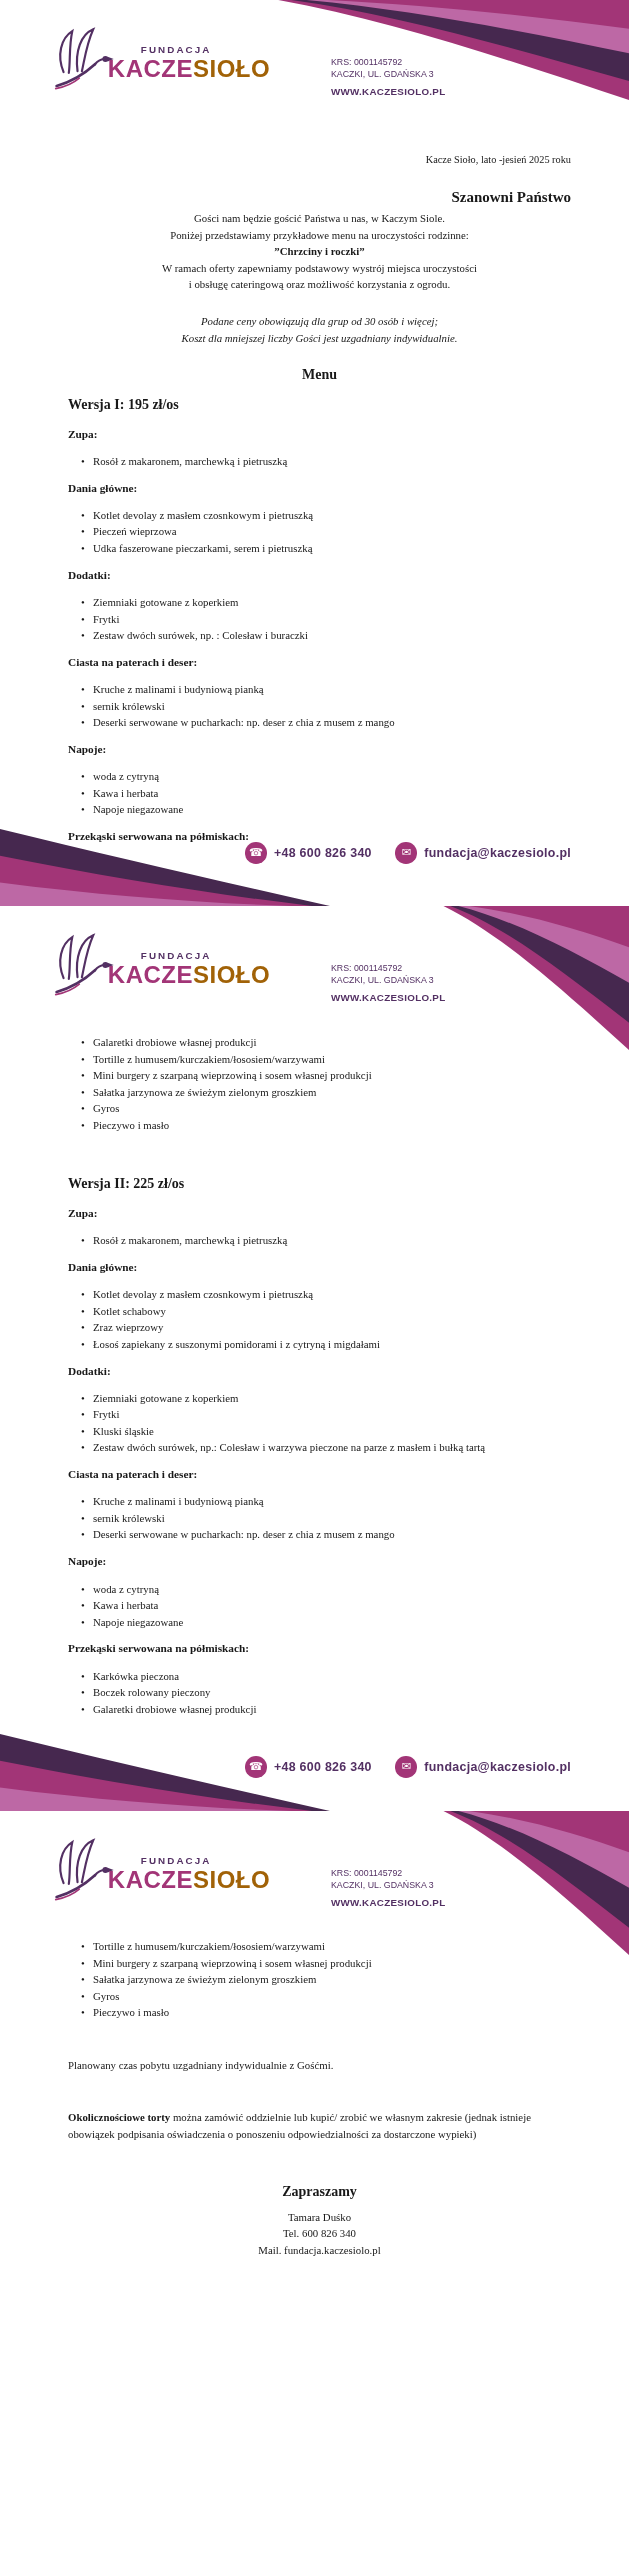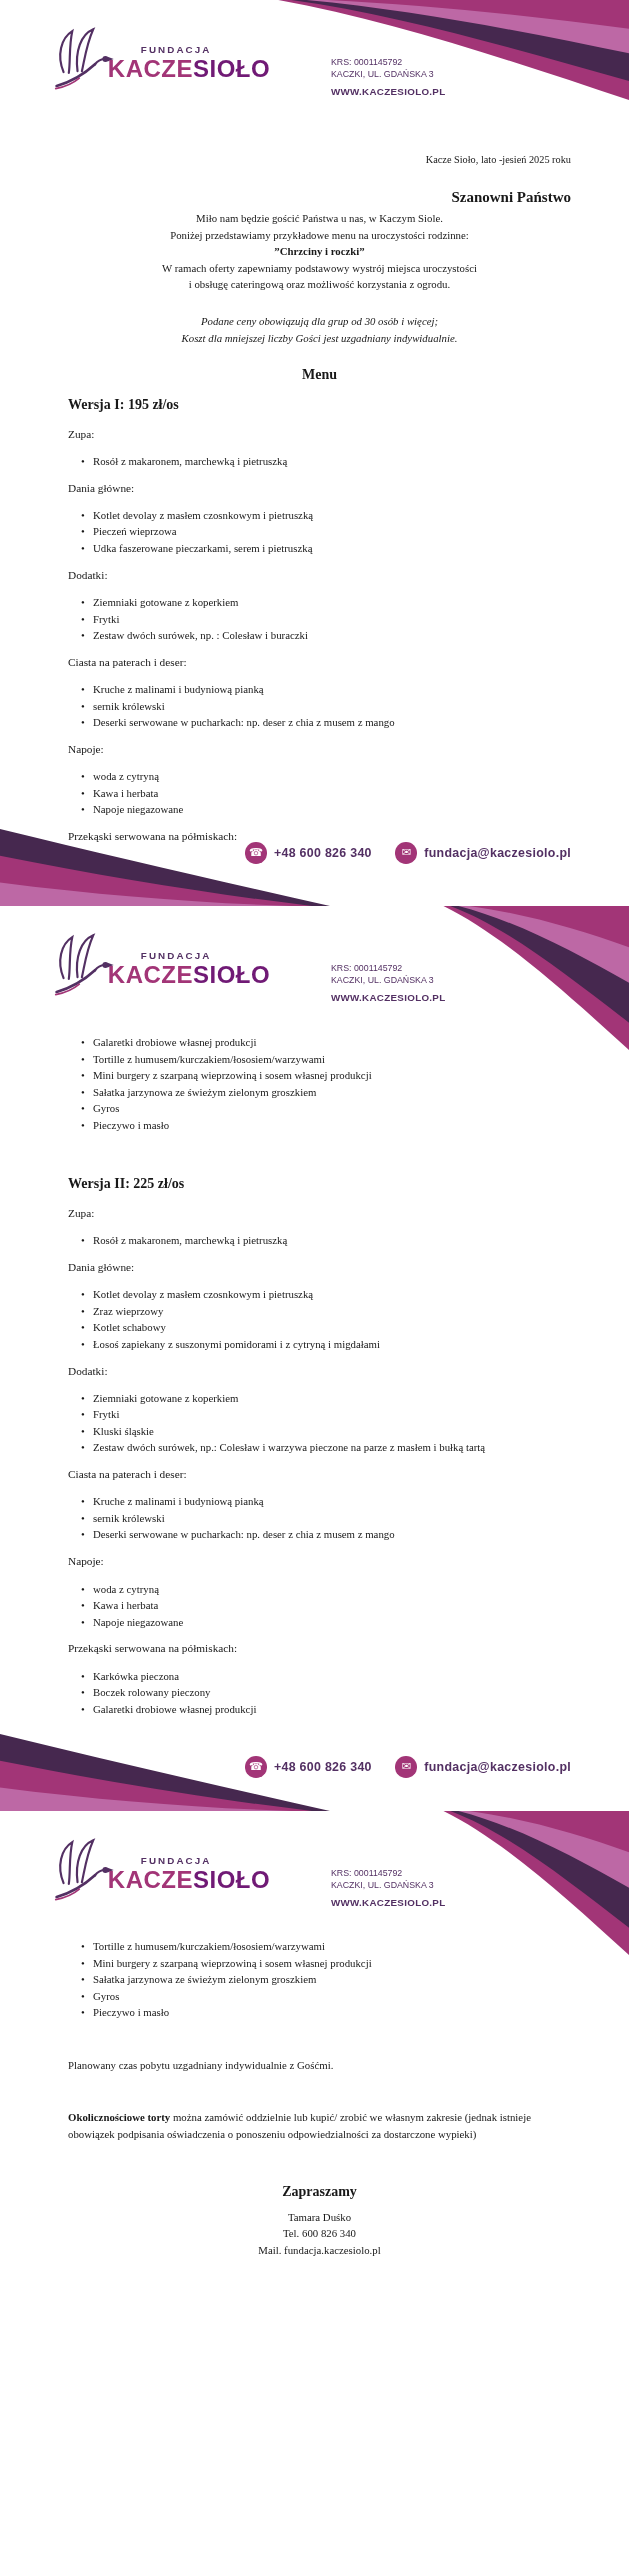--- a/index.html
+++ b/index.html
@@ -19,21 +19,21 @@
 
   
   .brandbar { position: absolute; top: 26px; left: 54px; display: flex; align-items: flex-start; }
   .logo-mark { width: 61px; height: 66px; margin-right: -7.2px; flex: 0 0 auto; }
   .logo-text { display: flex; flex-direction: column; }
   .fundacja { font-family: "Liberation Sans", sans-serif; font-weight: bold; font-size: 9.8px;
               letter-spacing: 2.1px; color: #533063; margin: 17.5px 0 1px 33px; }
   .brand-name { font-family: "Liberation Sans", sans-serif; font-weight: bold; font-size: 24px;
                 letter-spacing: 0.5px; line-height: 25px; white-space: nowrap; }
   .brand-name .kacze { color: #a23577; }
-  .brand-name .siolo { color: #701a75; }
+  .brand-name .siolo { color: #a16207; }
   .hq-info { position: absolute; top: 56px; left: 331px; font-family: "Liberation Sans", sans-serif;
              color: #533063; font-size: 8.8px; line-height: 12.4px; }
   .hq-info .www { font-weight: bold; font-size: 9.8px; margin-top: 5.2px; letter-spacing: 0.3px; }
 
   
   .content { position: absolute; left: 68px; right: 58px; font-size: 10.8px; line-height: 16.5px; }
   .c1 { top: 132px; }
   .c2 { top: 128px; }
   .c3 { top: 127px; }
   .right { text-align: right; font-size: 10.3px; margin-top: 20px; }
@@ -41,21 +41,21 @@
   .b { font-weight: bold; }
   .it { font-style: italic; }
   .salutation { font-size: 15px; line-height: 20.6px; font-weight: bold; margin-top: 18.5px; text-align: right; }
   .big-title { font-size: 14px; line-height: 20.6px; font-weight: bold; }
   .menu-title { margin-top: 19px; }
   .version-title { margin-top: 8.8px; text-align: left; }
   .mt5 { margin-top: 2.6px; } .mt11 { margin-top: 5.7px; } .mt13 { margin-top: 6.7px; }
   .mt19 { margin-top: 9.8px; } .mt40 { margin-top: 20.6px; } .mt53 { margin-top: 27px; }
   .mt68 { margin-top: 35px; } .mt69 { margin-top: 36px; } .mt76 { margin-top: 39px; }
   .mt80 { margin-top: 41px; }
-  .sec-h { font-size: 11.3px; line-height: 16.5px; font-weight: normal; margin-top: 10.3px; }
+  .sec-h { font-size: 11.3px; line-height: 16.5px; font-weight: bold; margin-top: 10.3px; }
   ul.bl { list-style: none; margin-top: 10.8px; }
   ul.bl li { position: relative; padding-left: 25px; line-height: 16.5px; }
   ul.bl li::before { content: "\2022"; position: absolute; left: 13px; font-size: 10.8px; }
   .para { line-height: 17px; }
 
   
   .footer-contact { position: absolute; right: 58px; display: flex; align-items: center; gap: 7.2px;
                     font-family: "Liberation Sans", sans-serif; font-weight: bold; font-size: 12.4px;
                     color: #533063; }
   .fc-1 { top: 842px; } .fc-2 { top: 850px; }
@@ -98,21 +98,21 @@
     <div class="hq-info">
       <div>KRS: 0001145792</div>
       <div>KACZKI, UL. GDAŃSKA 3</div>
       <div class="www">WWW.KACZESIOLO.PL</div>
     </div>
 
     <div class="content c1">
       <div class="right">Kacze Sioło, lato -jesień 2025 roku</div>
       <div class="salutation center">Szanowni Państwo</div>
       <div class="center mt5">
-        <div>Miło nam będzie gościć Państwa u nas, w Kaczym Siole.</div>
+        <div>Gości nam będzie gościć Państwa u nas, w Kaczym Siole.</div>
         <div>Poniżej przedstawiamy przykładowe menu na uroczystości rodzinne:</div>
         <div class="b">”Chrzciny i roczki”</div>
         <div>W ramach oferty zapewniamy podstawowy wystrój miejsca uroczystości</div>
         <div>i obsługę cateringową oraz możliwość korzystania z ogrodu.</div>
       </div>
       <div class="center it mt40">
         <div>Podane ceny obowiązują dla grup od 30 osób i więcej;</div>
         <div>Koszt dla mniejszej liczby Gości jest uzgadniany indywidualnie.</div>
       </div>
       <div class="big-title center menu-title">Menu</div>
@@ -220,22 +220,22 @@
       <div class="sec">
         <h3 class="sec-h mt11">Zupa:</h3>
         <ul class="bl">
           <li>Rosół z makaronem, marchewką i pietruszką</li>
         </ul>
       </div>
       <div class="sec">
         <h3 class="sec-h">Dania główne:</h3>
         <ul class="bl">
           <li>Kotlet devolay z masłem czosnkowym i pietruszką</li>
+          <li>Kotlet schabowy</li>
           <li>Zraz wieprzowy</li>
-          <li>Kotlet schabowy</li>
           <li>Łosoś zapiekany z suszonymi pomidorami i z cytryną i migdałami</li>
         </ul>
       </div>
       <div class="sec">
         <h3 class="sec-h mt53">Dodatki:</h3>
         <ul class="bl">
           <li>Ziemniaki gotowane z koperkiem</li>
           <li>Frytki</li>
           <li>Kluski śląskie</li>
           <li>Zestaw dwóch surówek, np.: Colesław i warzywa pieczone na parze z masłem i bułką tartą</li>

